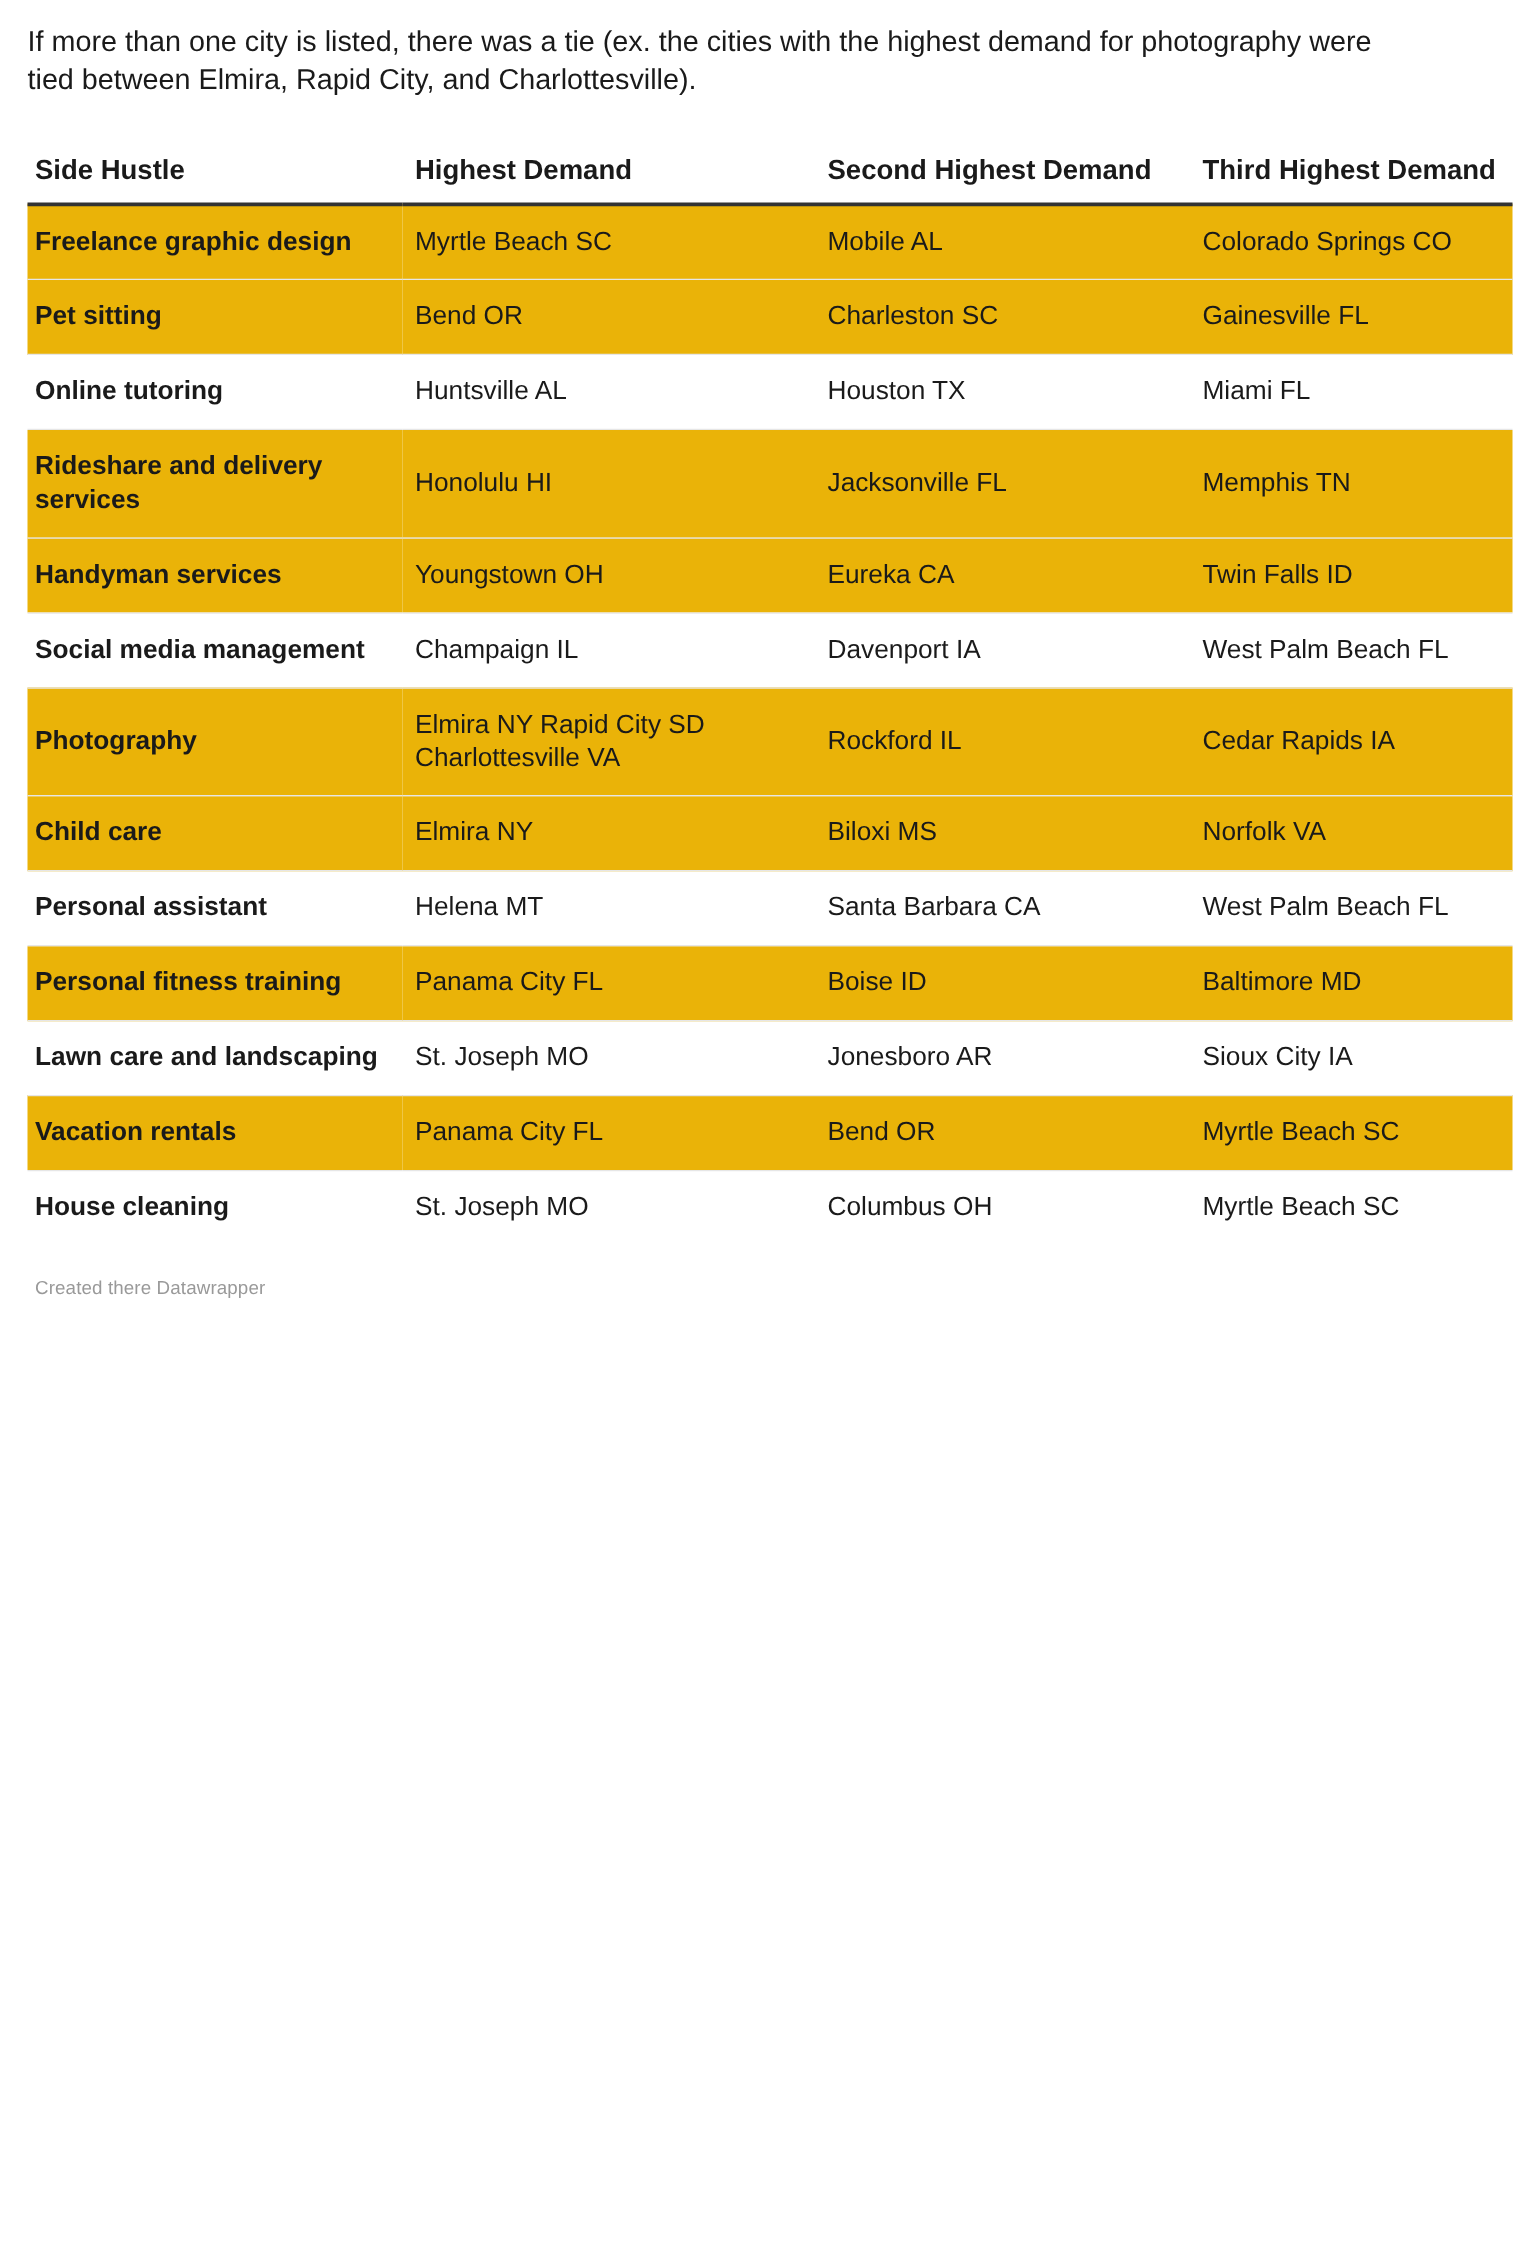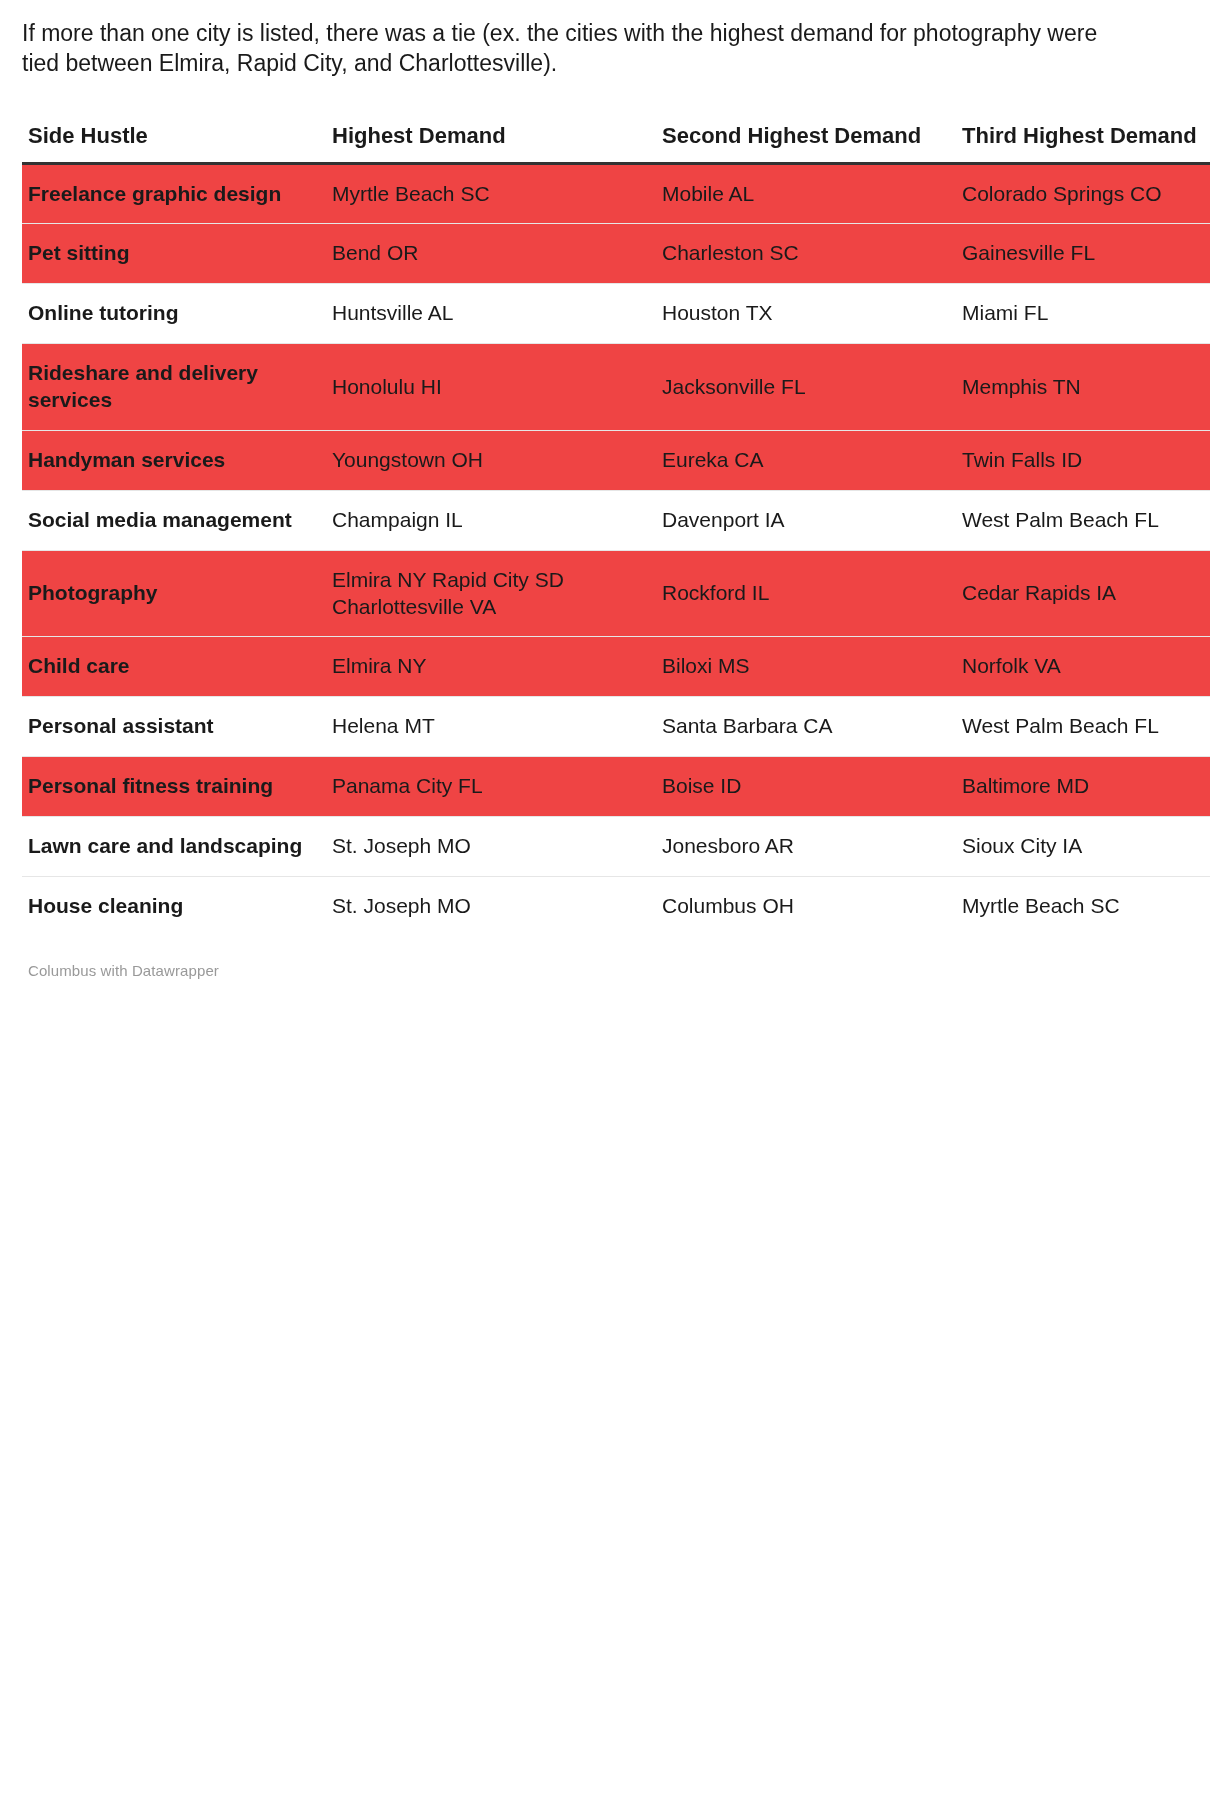--- a/index.html
+++ b/index.html
@@ -55,21 +55,21 @@
     color: #1a1a1a;
     padding: 16px 10px 16px 10px;
     vertical-align: middle;
     border-bottom: 1px solid #e6e6e6;
   }
   tbody td.hustle {
     font-weight: bold;
     padding-left: 6px;
   }
   tbody tr.alt td {
-    background: #ef4444;
+    background: #eab308;
   }
   tbody tr:last-child td {
     border-bottom: none;
   }
   .footer {
     font-size: 15px;
     color: #999999;
     margin: 26px 0 18px 6px;
     letter-spacing: 0.1px;
   }
@@ -156,24 +156,30 @@
           <td>Panama City FL</td>
           <td>Boise ID</td>
           <td>Baltimore MD</td>
         </tr>
         <tr>
           <td class="hustle">Lawn care and landscaping</td>
           <td>St. Joseph MO</td>
           <td>Jonesboro AR</td>
           <td>Sioux City IA</td>
         </tr>
+        <tr class="alt">
+          <td class="hustle">Vacation rentals</td>
+          <td>Panama City FL</td>
+          <td>Bend OR</td>
+          <td>Myrtle Beach SC</td>
+        </tr>
         <tr>
           <td class="hustle">House cleaning</td>
           <td>St. Joseph MO</td>
           <td>Columbus OH</td>
           <td>Myrtle Beach SC</td>
         </tr>
       </tbody>
   </table>
 
-  <div class="footer">Columbus with Datawrapper</div>
+  <div class="footer">Created there Datawrapper</div>
 
 </div>
 
 </body></html>

